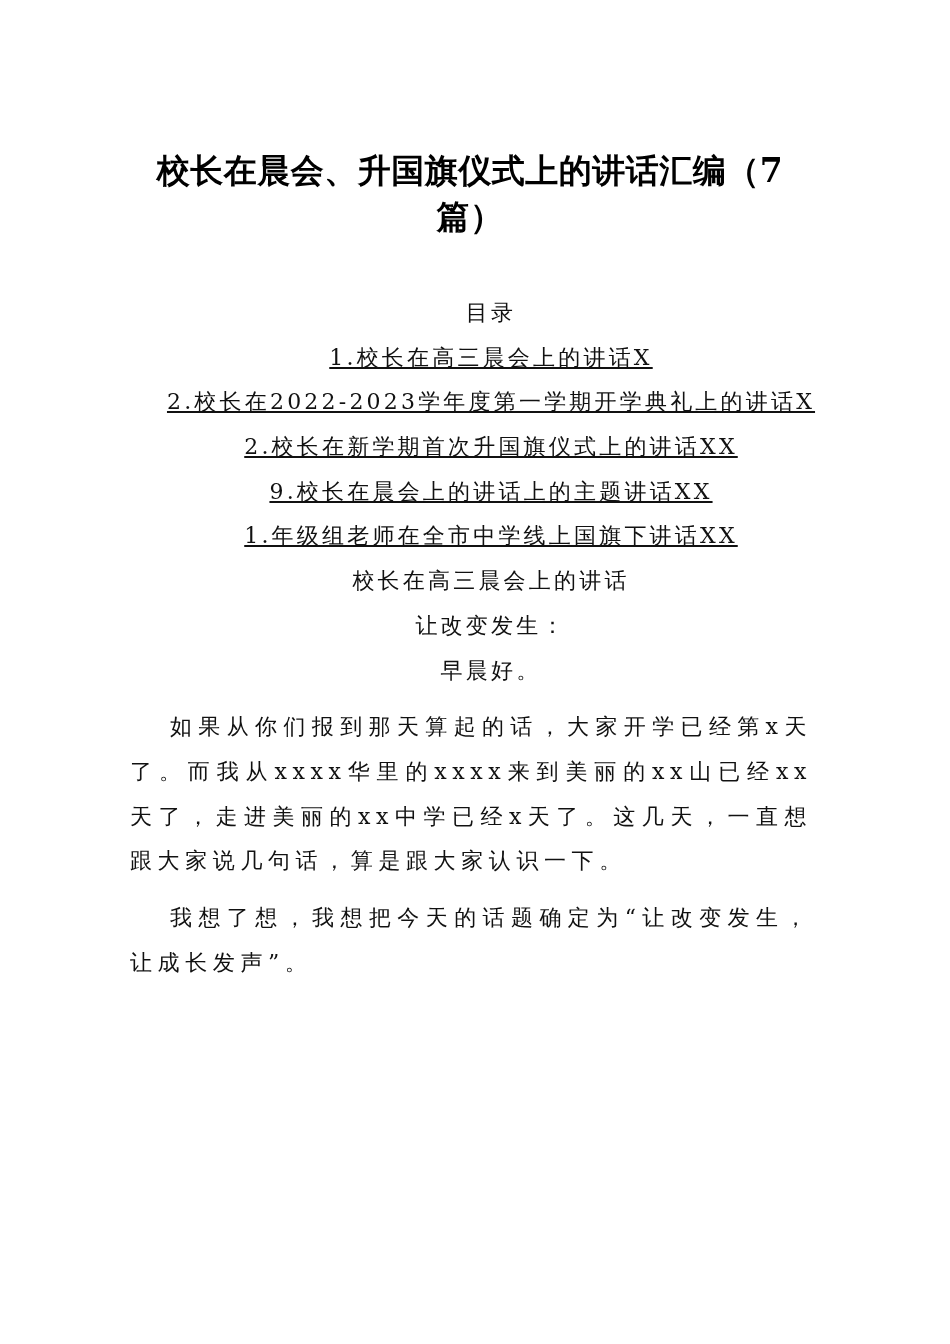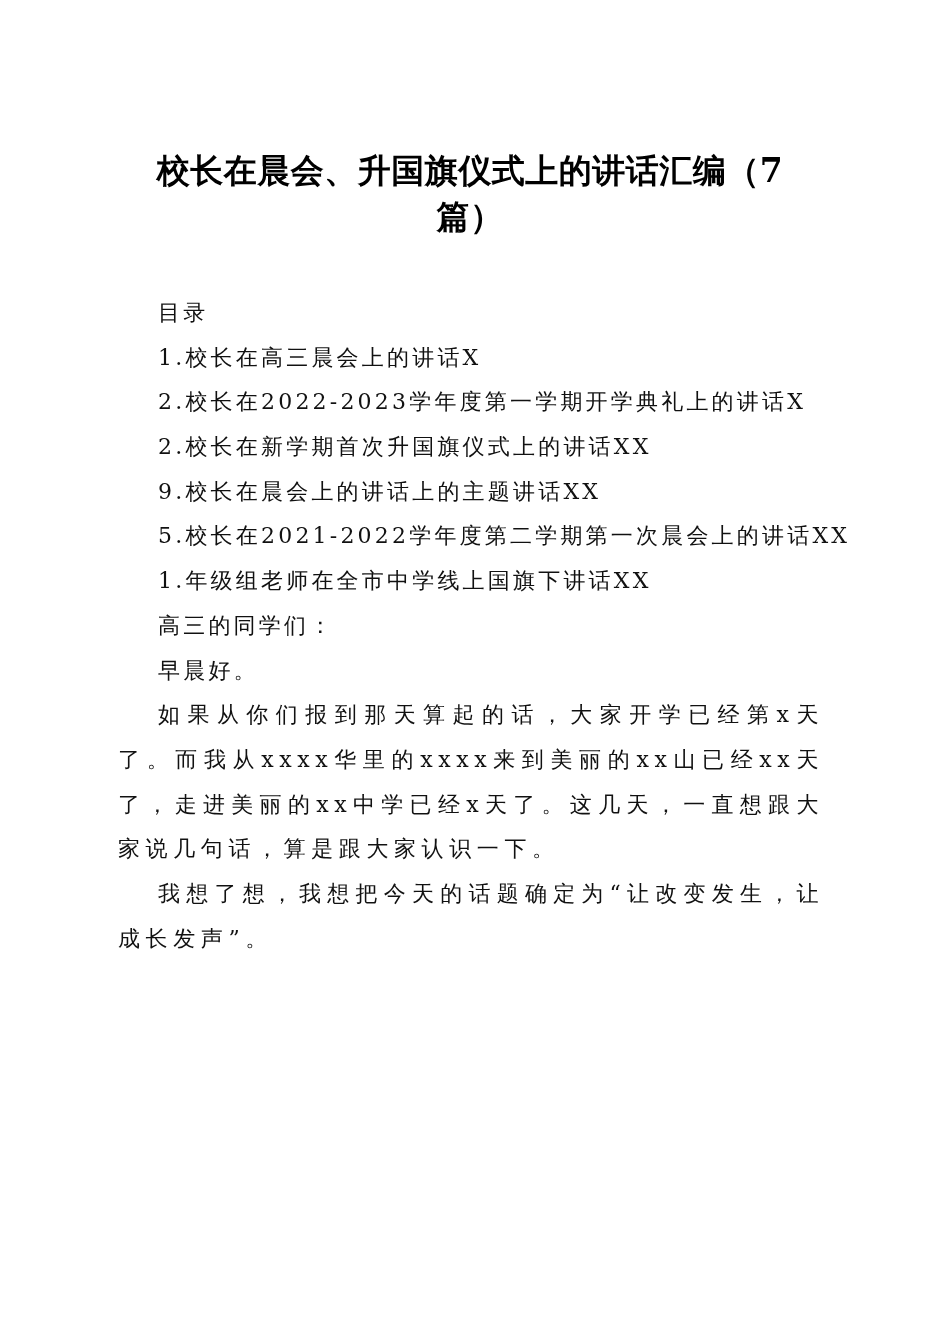--- a/index.html
+++ b/index.html
@@ -45,26 +45,26 @@
       width: 706px;
     }
     .line {
       font-size: 22px;
       line-height: 44.7px;
       height: 44.7px;
       white-space: nowrap;
       color: #111111;
       margin: 0;
     }
-    .indent { padding-left: 40px; }
-    .toc-item { letter-spacing: 3.2px; }
+    .indent { padding-left: 40px; text-align: center; }
+    .toc-item { letter-spacing: 3.2px; text-decoration: underline; }
     .para {
       font-size: 22px;
       line-height: 44.7px;
-      margin: 0;
+      margin: 12px;
       text-align: justify;
       text-align-last: left;
       letter-spacing: 5.6px;
       text-indent: 40px;
       color: #111111;
     }
     .plain { letter-spacing: 3.2px; }
   </style>
 </head>
 <body>
@@ -75,24 +75,24 @@
     <span>篇）</span>
   </h1>
 
   <div class="content">
     <div>
       <p class="line indent plain">目录</p>
       <p class="line indent toc-item">1.校长在高三晨会上的讲话X</p>
       <p class="line indent toc-item">2.校长在2022-2023学年度第一学期开学典礼上的讲话X</p>
       <p class="line indent toc-item">2.校长在新学期首次升国旗仪式上的讲话XX</p>
       <p class="line indent toc-item">9.校长在晨会上的讲话上的主题讲话XX</p>
-      <p class="line indent toc-item">5.校长在2021-2022学年度第二学期第一次晨会上的讲话XX</p>
       <p class="line indent toc-item">1.年级组老师在全市中学线上国旗下讲话XX</p>
     </div>
 
     <div>
-      <p class="line indent plain">高三的同学们：</p>
+      <p class="line indent plain">校长在高三晨会上的讲话</p>
+      <p class="line indent plain">让改变发生：</p>
       <p class="line indent plain">早晨好。</p>
       <p class="para">如果从你们报到那天算起的话，大家开学已经第x天了。而我从xxxx华里的xxxx来到美丽的xx山已经xx天了，走进美丽的xx中学已经x天了。这几天，一直想跟大家说几句话，算是跟大家认识一下。</p>
       <p class="para">我想了想，我想把今天的话题确定为“让改变发生，让成长发声”。</p>
     </div>
   </div>
 </div>
 
 </body></html>

